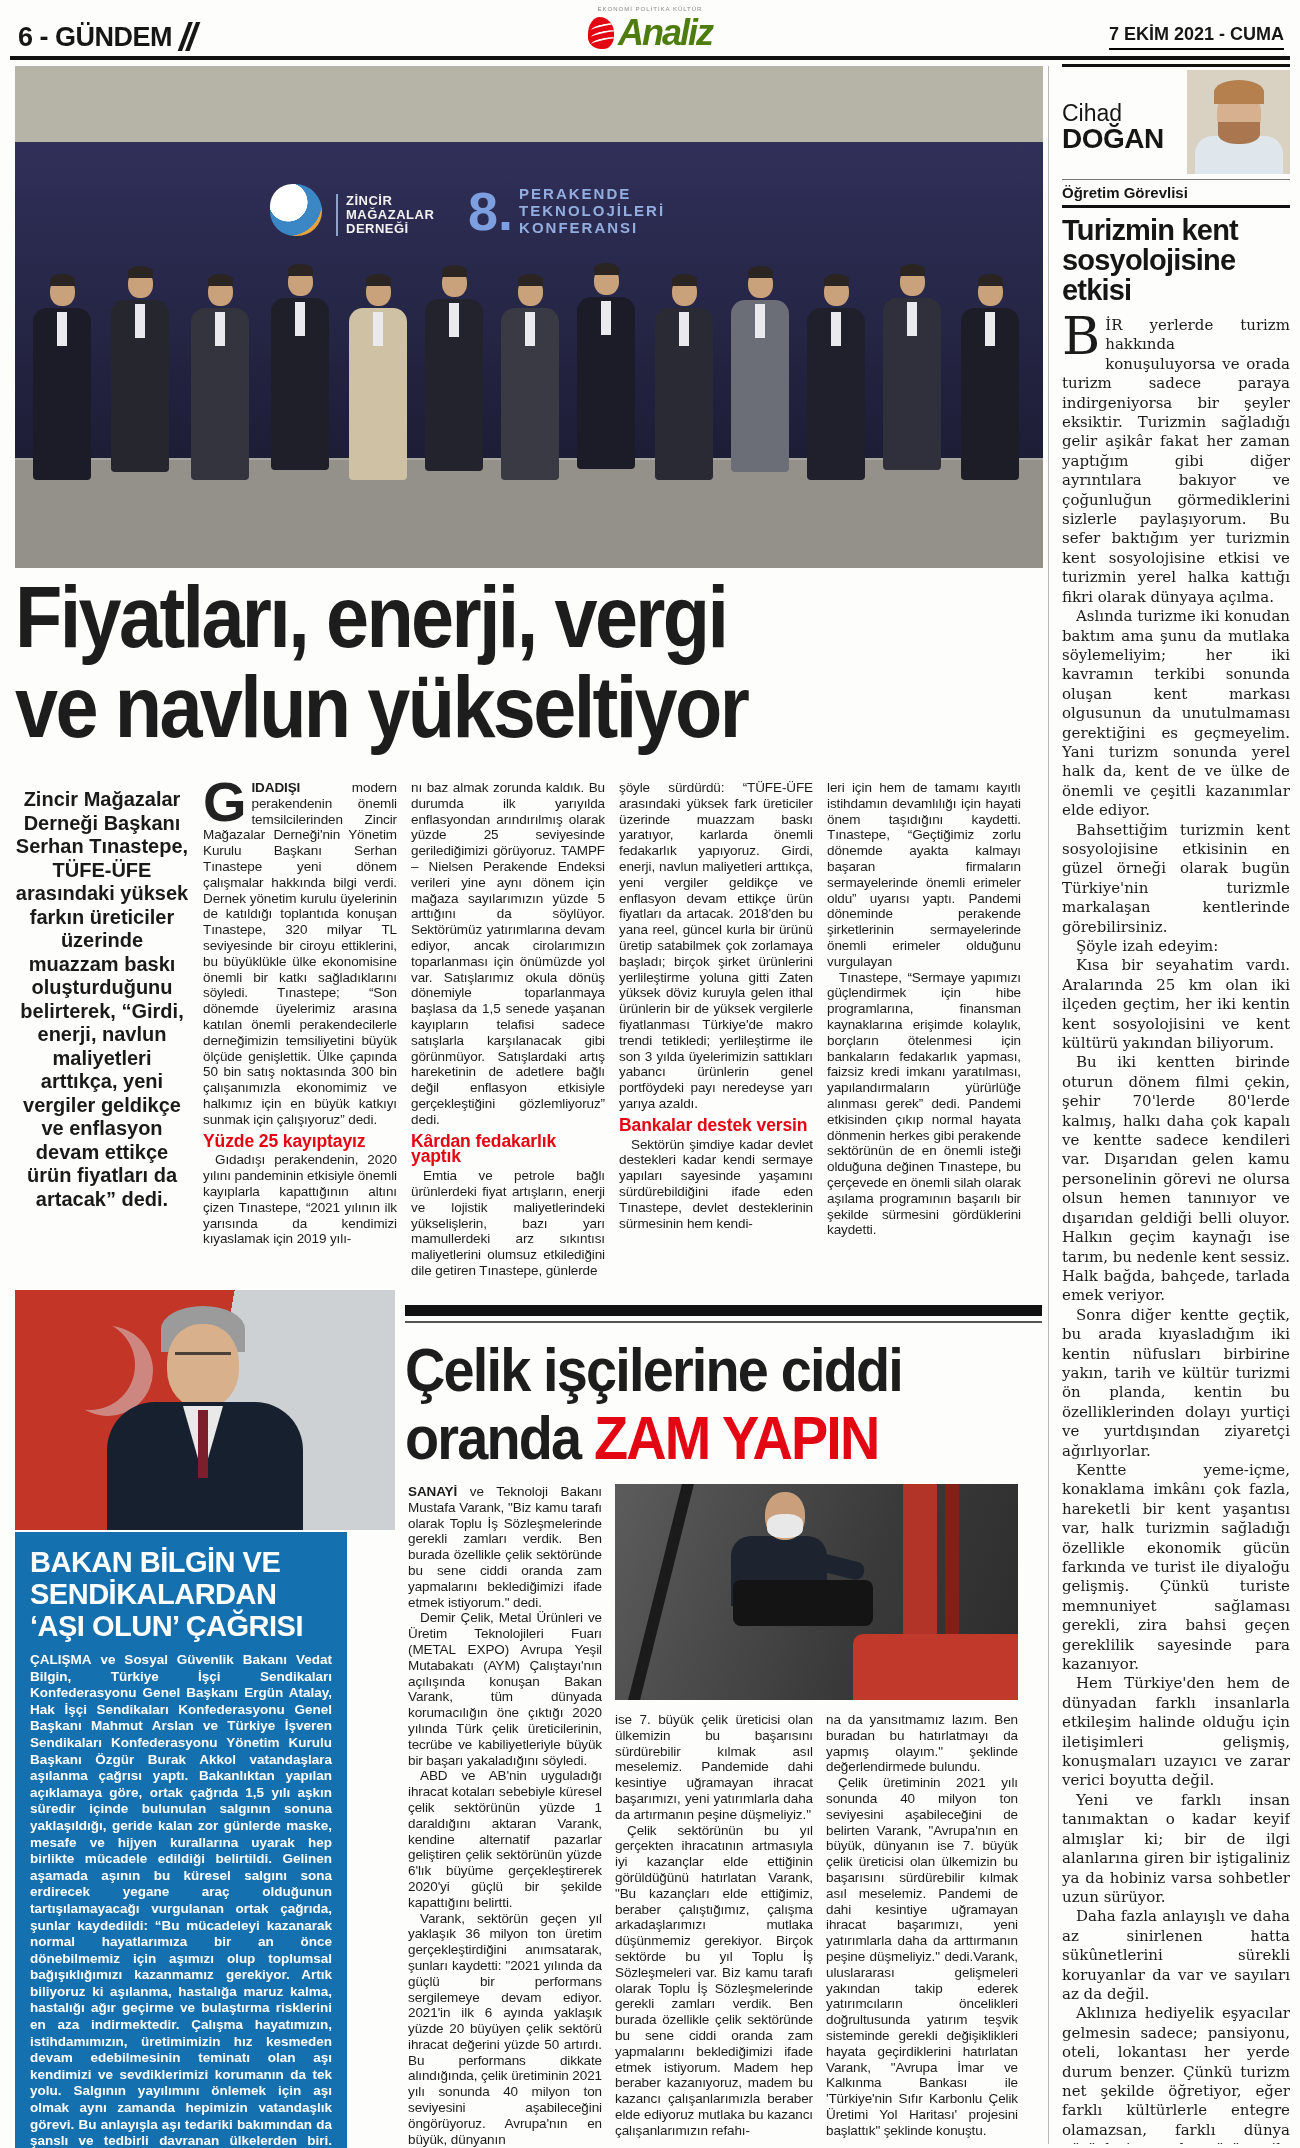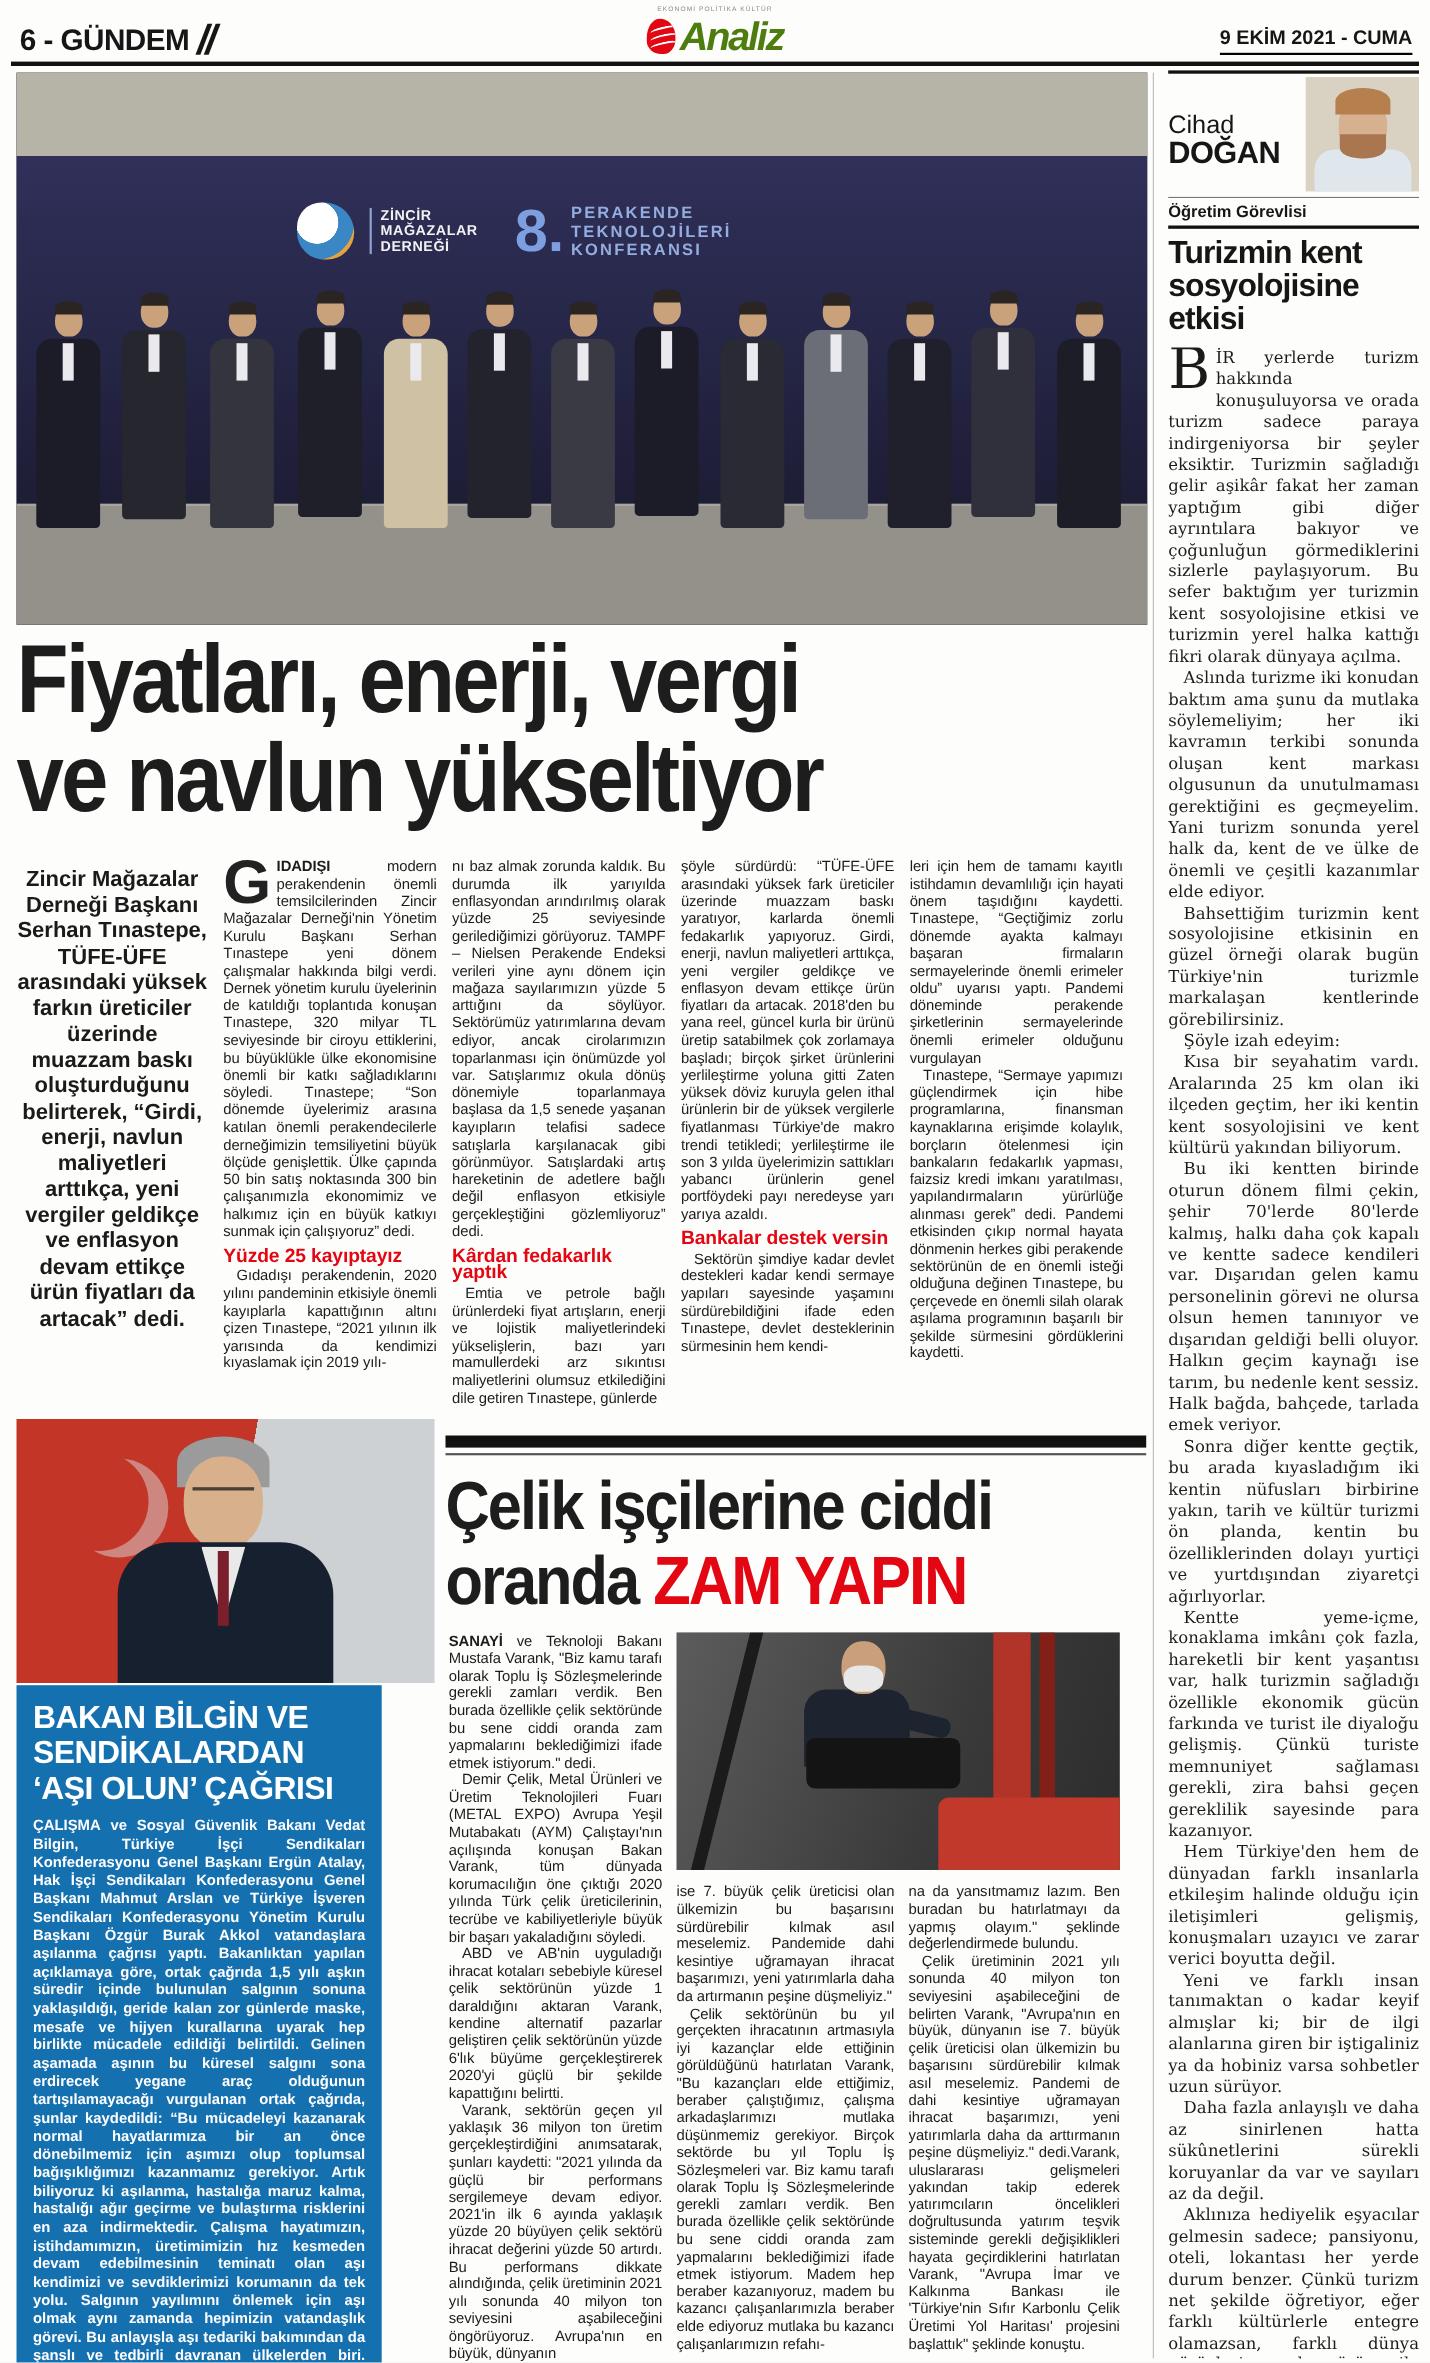--- a/index.html
+++ b/index.html
@@ -18,21 +18,21 @@
   .logo-text{font-size:36px;font-weight:bold;font-style:italic;color:#4d7c0f;letter-spacing:-2px;line-height:40px;}
   .hdr-right{position:absolute;right:16px;top:24px;font-size:18px;font-weight:bold;border-bottom:2px solid #000;padding-bottom:3px;}
   .hdr-rule{position:absolute;left:10px;top:56px;width:1280px;height:4px;background:#111;}
   
   .vdiv{position:absolute;left:1048px;top:66px;width:1px;height:2078px;background:#b9b9b9;}
   
   .photo-main{position:absolute;left:15px;top:66px;width:1028px;height:502px;overflow:hidden;background:#22223d;}
   .pm-top{position:absolute;left:0;top:0;width:100%;height:76px;background:#b6b3a7;}
   .pm-wall{position:absolute;left:0;top:76px;width:100%;height:316px;background:linear-gradient(#30305a,#1d1d36);}
   .pm-floor{position:absolute;left:0;bottom:0;width:100%;height:110px;background:#93918a;border-top:2px solid #a7a59d;}
-  .pm-banner{position:absolute;left:255px;top:118px;display:flex;align-items:center;gap:14px;}
+  .pm-banner{position:absolute;left:255px;top:118px;display:flex;align-items:flex-end;gap:14px;}
   .zmd-logo{width:52px;height:52px;background:radial-gradient(circle at 35% 35%,#ffffff 0 40%,#3b86c4 41% 70%,#e8a23c 71%);border-radius:45% 55% 50% 50%;}
   .zmd-text{color:#f2f2f2;font-weight:bold;font-size:13px;line-height:14px;letter-spacing:0.5px;border-left:2px solid #8fa3cc;padding-left:8px;}
   .conf{display:flex;align-items:center;gap:6px;margin-left:26px;}
   .conf-num{font-size:54px;font-weight:bold;color:#7d9fe0;line-height:50px;}
   .conf-lines{font-size:15px;font-weight:bold;color:#93aede;letter-spacing:2px;line-height:17px;}
   .person{position:absolute;bottom:88px;width:58px;}
   .person .head{width:25px;height:29px;border-radius:50% 50% 45% 45%;background:#c9a27c;margin:0 auto 2px;position:relative;}
   .person .head::before{content:"";position:absolute;left:0;top:-3px;width:100%;height:12px;border-radius:50% 50% 0 0;background:#2a2422;}
   .person .torso{width:100%;height:172px;border-radius:14px 14px 4px 4px;position:relative;}
   .person .torso::before{content:"";position:absolute;left:50%;top:4px;transform:translateX(-50%);width:10px;height:34px;background:#e9e9ee;}
@@ -117,21 +117,21 @@
     <div class="hdr-tagline">EKONOMİ POLİTİKA KÜLTÜR</div>
     <div class="logo-row">
       <div class="logo-icon">
           <i></i>
           <i></i>
           <i></i>
         </div>
       <div class="logo-text">Analiz</div>
     </div>
   </div>
-  <div class="hdr-right">9 EKİM 2021 - CUMA</div>
+  <div class="hdr-right">7 EKİM 2021 - CUMA</div>
   <div class="hdr-rule"></div>
   <div class="vdiv"></div>
 
   <div class="photo-main">
     <div class="pm-top"></div>
     <div class="pm-wall"></div>
     <div class="pm-floor"></div>
     <div class="pm-banner">
       <div class="zmd-logo"></div>
       <div class="zmd-text" style="width:92px;">ZİNCİR MAĞAZALAR DERNEĞİ</div>

